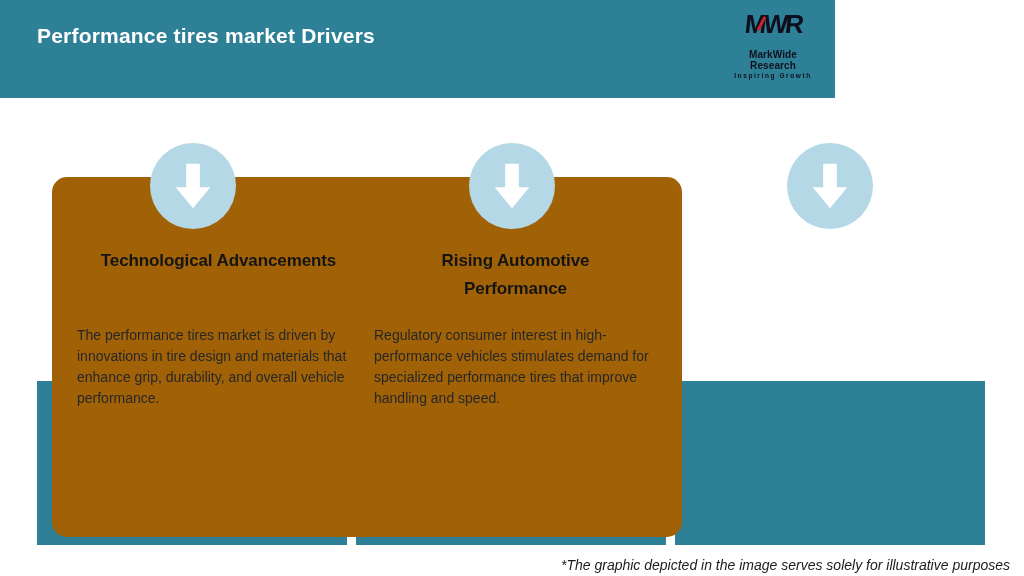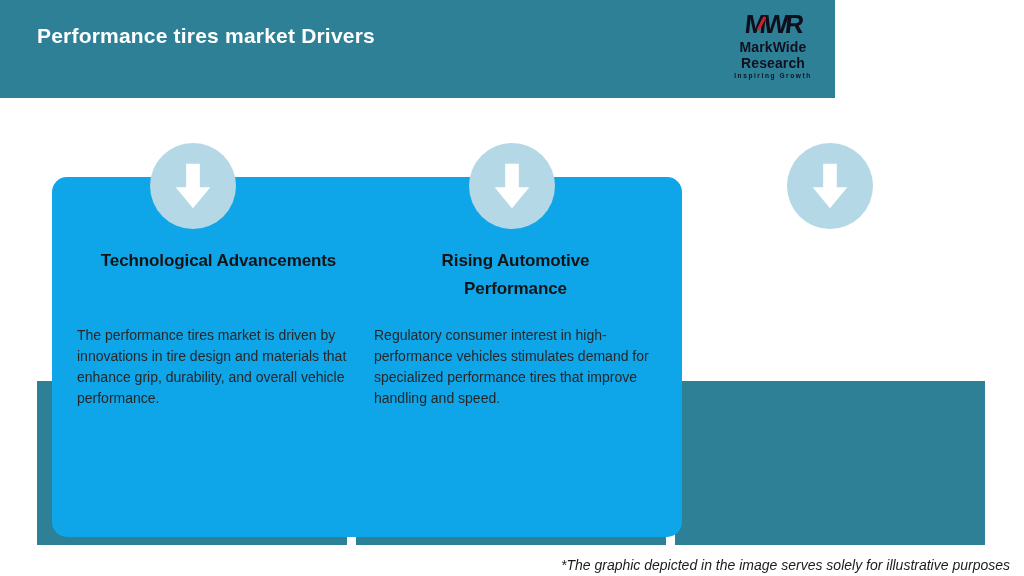--- a/index.html
+++ b/index.html
@@ -45,22 +45,22 @@
     color: #0e0e1d;
   }
   .logo-slash {
     position: absolute;
     left: 33px; top: 5px;
     width: 3px; height: 15px;
     background: #c9252b;
     transform: rotate(28deg);
   }
   .logo-name {
-    margin-top: 2px;
-    font-size: 14px;
+    margin-top: 12px;
+    font-size: 10px;
     font-weight: bold;
     letter-spacing: 0.1px;
   }
   .logo-tagline {
     margin-top: 1px;
     font-size: 6.5px;
     font-weight: bold;
     letter-spacing: 1.6px;
   }
 
@@ -74,21 +74,21 @@
   }
   .ribbon.c1 { left: 37px; }
   .ribbon.c2 { left: 356px; }
   .ribbon.c3 { left: 675px; }
 
   .card {
     position: absolute;
     top: 177px;
     width: 333px;
     height: 360px;
-    background: #0ea5e9;
+    background: #a16207;
     border-radius: 15px;
   }
   .card.c1 { left: 52px; }
   .card.c2 { left: 349px; }
   .card.c3 { left: 690px; }
 
   .card-title {
     position: absolute;
     top: 70px; left: 12px; right: 12px;
     margin: 0;

